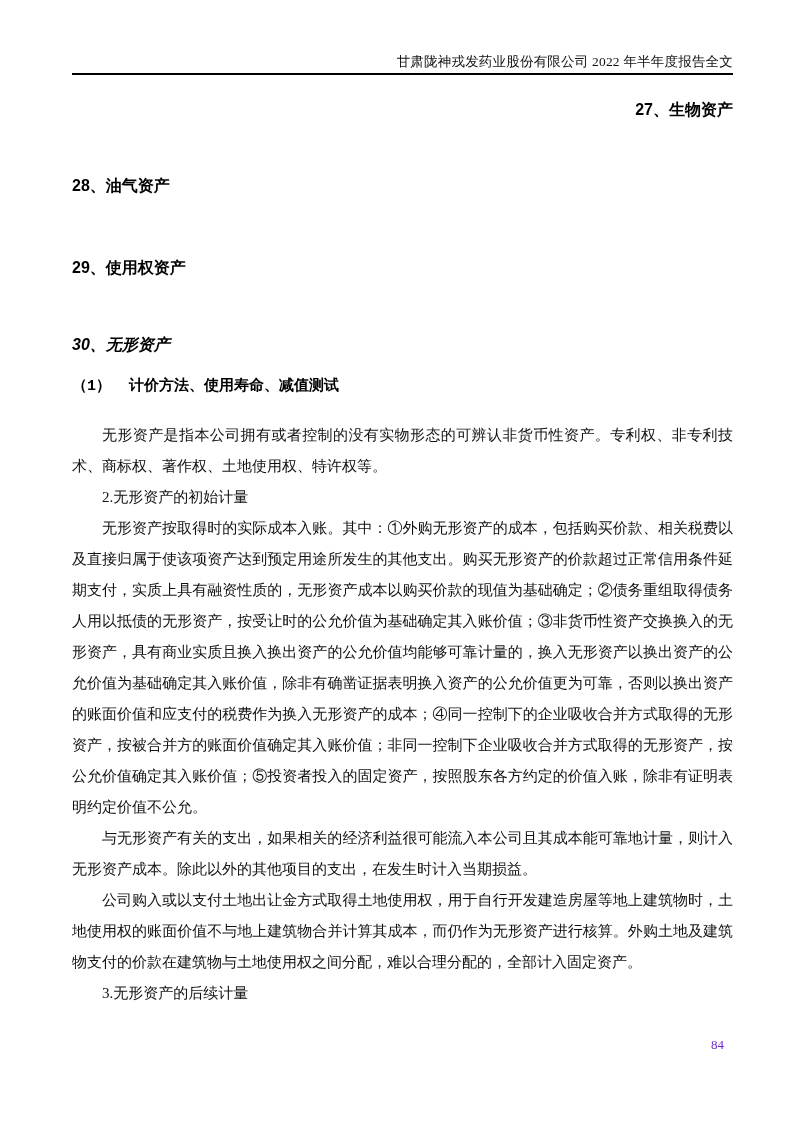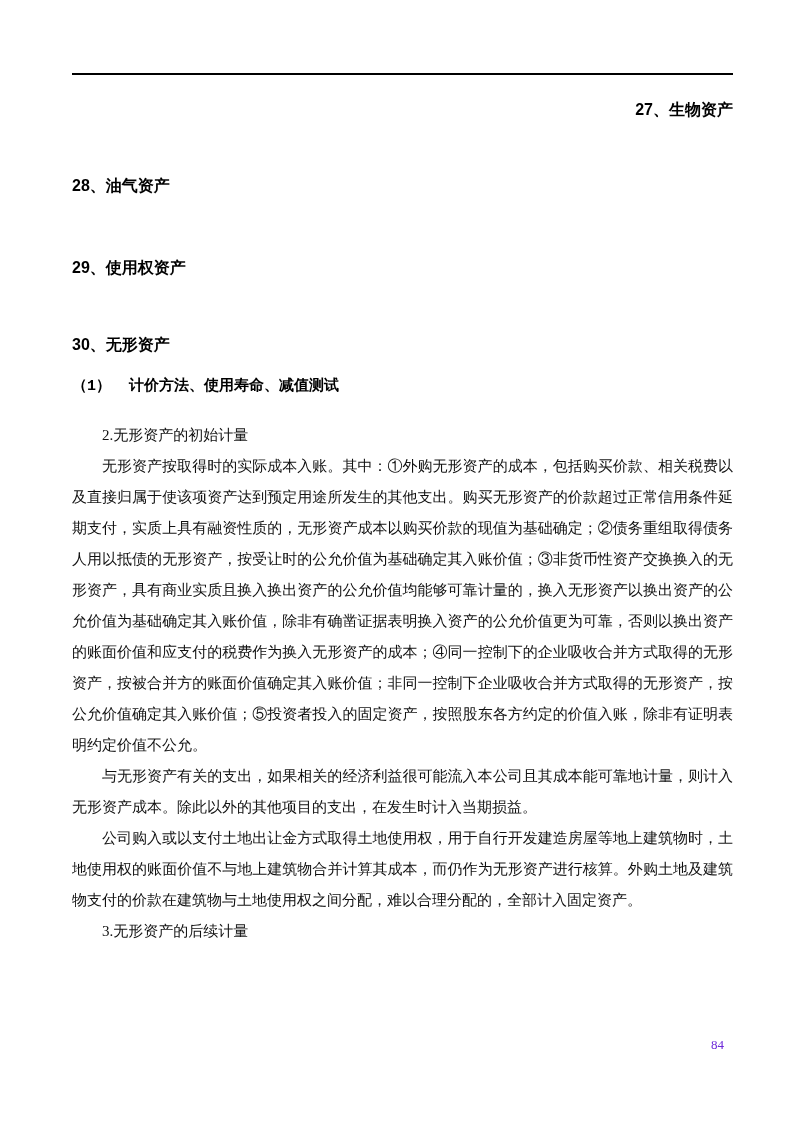--- a/index.html
+++ b/index.html
@@ -43,21 +43,21 @@
   .sec-heading {
     font-family: "Liberation Sans", "DejaVu Sans", sans-serif;
     font-weight: bold;
     font-size: 16px;
     line-height: 17px;
     color: #000000;
   }
   .sec-heading.h27 { margin-top: 26px; text-align: right; }
   .sec-heading.h28 { margin-top: 59px; }
   .sec-heading.h29 { margin-top: 65px; }
-  .sec-heading.h30 { margin-top: 60px; }
+  .sec-heading.h30 { margin-top: 60px; font-style: italic; }
   .sub-heading {
     font-family: Liberation Mono, monospace;
     font-weight: bold;
     font-size: 15px;
     line-height: 16px;
     margin-top: 26px;
     color: #000000;
     white-space: pre-wrap;
   }
   .body-text {
@@ -79,36 +79,38 @@
     font-size: 13px;
     line-height: 15px;
     color: #6d28d9;
   }
 </style>
 </head>
 <body>
 
 <div class="page">
 
+  <div class="header-title">甘肃陇神戎发药业股份有限公司 2022 年半年度报告全文</div>
 
   <div class="header-rule"></div>
 
   <div class="content">
 
     <div class="sec-heading h27">27、生物资产</div>
 
     <div class="sec-heading h28">28、油气资产</div>
 
     <div class="sec-heading h29">29、使用权资产</div>
 
     <div class="sec-heading h30">30、无形资产</div>
 
     <div class="sub-heading">（1）  计价方法、使用寿命、减值测试</div>
 
     <div class="body-text">
+      <p>无形资产是指本公司拥有或者控制的没有实物形态的可辨认非货币性资产。专利权、非专利技术、商标权、著作权、土地使用权、特许权等。</p>
       <p>2.无形资产的初始计量</p>
       <p>无形资产按取得时的实际成本入账。其中：①外购无形资产的成本，包括购买价款、相关税费以及直接归属于使该项资产达到预定用途所发生的其他支出。购买无形资产的价款超过正常信用条件延期支付，实质上具有融资性质的，无形资产成本以购买价款的现值为基础确定；②债务重组取得债务人用以抵债的无形资产，按受让时的公允价值为基础确定其入账价值；③非货币性资产交换换入的无形资产，具有商业实质且换入换出资产的公允价值均能够可靠计量的，换入无形资产以换出资产的公允价值为基础确定其入账价值，除非有确凿证据表明换入资产的公允价值更为可靠，否则以换出资产的账面价值和应支付的税费作为换入无形资产的成本；④同一控制下的企业吸收合并方式取得的无形资产，按被合并方的账面价值确定其入账价值；非同一控制下企业吸收合并方式取得的无形资产，按公允价值确定其入账价值；⑤投资者投入的固定资产，按照股东各方约定的价值入账，除非有证明表明约定价值不公允。</p>
       <p>与无形资产有关的支出，如果相关的经济利益很可能流入本公司且其成本能可靠地计量，则计入无形资产成本。除此以外的其他项目的支出，在发生时计入当期损益。</p>
       <p>公司购入或以支付土地出让金方式取得土地使用权，用于自行开发建造房屋等地上建筑物时，土地使用权的账面价值不与地上建筑物合并计算其成本，而仍作为无形资产进行核算。外购土地及建筑物支付的价款在建筑物与土地使用权之间分配，难以合理分配的，全部计入固定资产。</p>
       <p>3.无形资产的后续计量</p>
     </div>
 
   </div>
 
   <div class="page-number">84</div>

